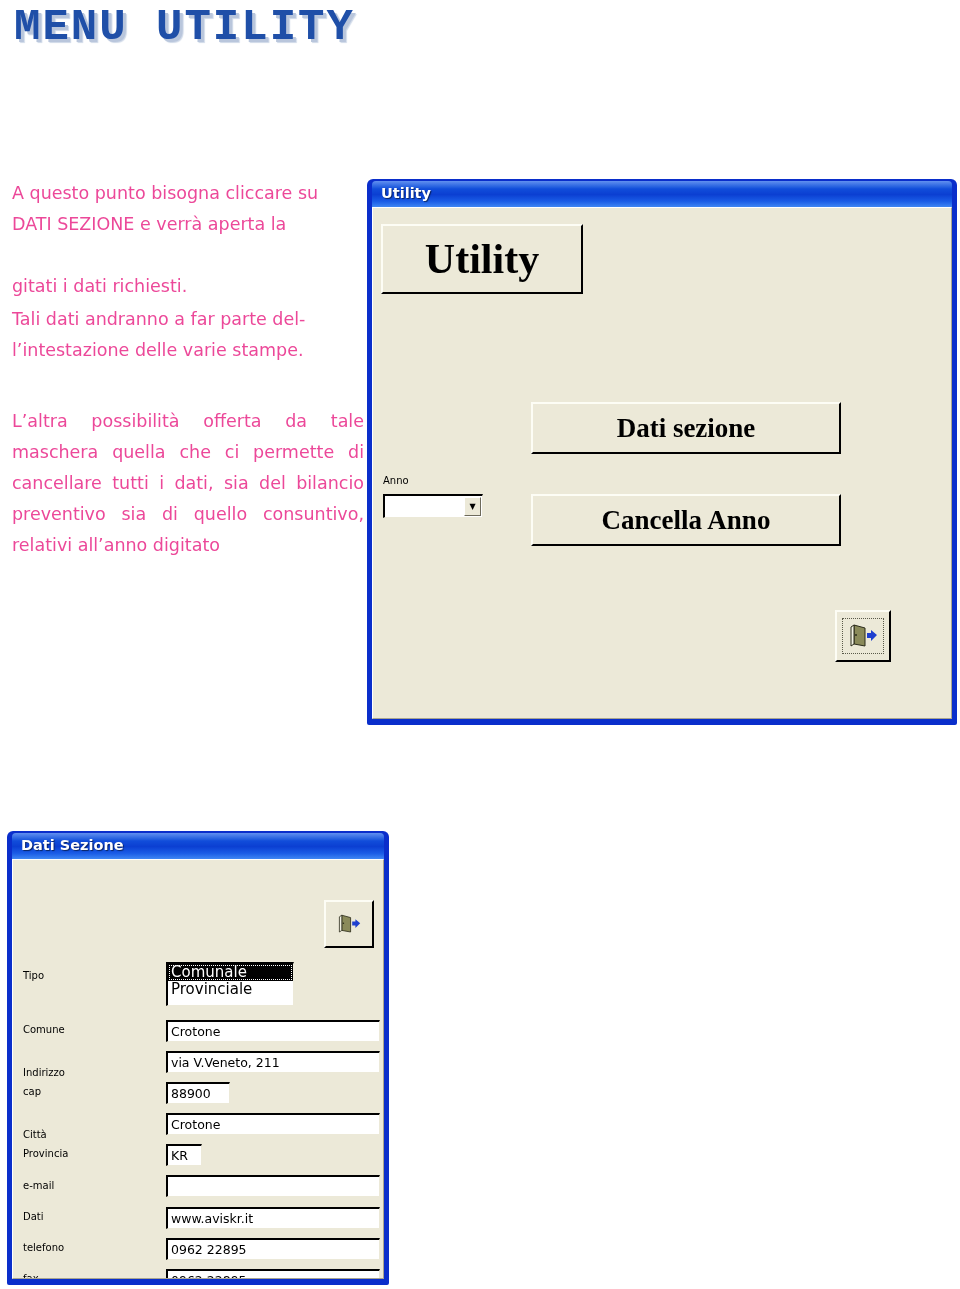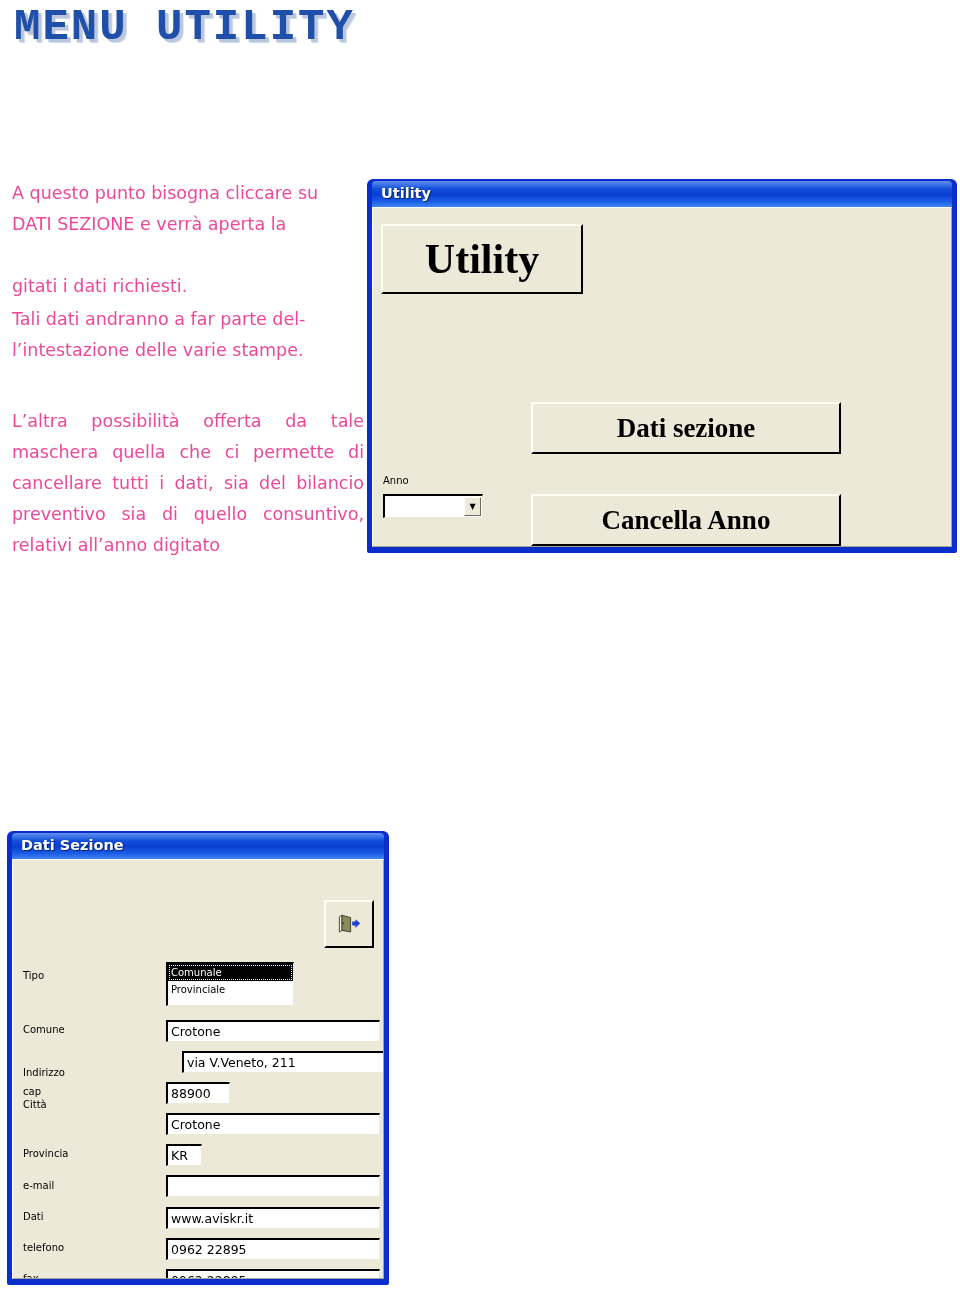--- a/index.html
+++ b/index.html
@@ -191,21 +191,21 @@
   
   .listbox {
     position: absolute;
     box-sizing: border-box;
     background: #ffffff;
     border-top: 2px solid #000000;
     border-left: 2px solid #000000;
     border-right: 1px solid #ece9d8;
     border-bottom: 1px solid #ece9d8;
     font-family: "DejaVu Sans", sans-serif;
-    font-size: 10px;
+    font-size: 15px;
     overflow: hidden;
   }
   .listbox .opt {
     height: 17px;
     line-height: 17px;
     padding-left: 3px;
     white-space: nowrap;
   }
   .listbox .opt.sel {
     background: #000000;
@@ -229,21 +229,21 @@
   <p>
     <span>Tali dati andranno a far parte del-</span><br>
     <span>l’intestazione delle varie stampe.</span>
   </p>
 </div>
 
 <div class="prose" id="prose-2">
   <p>L’altra possibilità offerta da tale maschera quella che ci permette di cancellare tutti i dati, sia del bilancio preventivo sia di quello consuntivo, relativi all’anno digitato</p>
 </div>
 
-<div class="win" style="left:368px; top:180px; width:588px; height:372px;">
+<div class="win" style="left:368px; top:180px; width:588px; height:544px;">
   <div class="win-titlebar">
     <div class="win-title-text">Utility</div>
   </div>
   <div class="win-body">
 
     <div class="label-panel" style="left:8px; top:16px; width:202px; height:70px; font-size:42px;">
       <span>Utility</span>
     </div>
 
     <div class="ctl-label" style="left:10px; top:267px;">Anno</div>
@@ -294,26 +294,26 @@
     <div class="ctl-label" style="left:10px; top:110px;">Tipo</div>
     <div class="listbox" style="left:153px; top:102px; width:128px; height:44px;">
       <div class="opt sel">Comunale</div>
       <div class="opt">Provinciale</div>
     </div>
 
     <div class="ctl-label" style="left:10px; top:164px;">Comune</div>
     <div class="field3d" style="left:153px; top:160px; width:214px; height:22px;">Crotone</div>
 
     <div class="ctl-label" style="left:10px; top:207px;">Indirizzo</div>
-    <div class="field3d" style="left:153px; top:191px; width:214px; height:22px;margin-left:16px;">via V.Veneto, 211</div>
+    <div class="field3d" style="left:153px; top:191px; width:214px; height:22px;">via V.Veneto, 211</div>
 
     <div class="ctl-label" style="left:10px; top:226px;">cap</div>
     <div class="field3d" style="left:153px; top:222px; width:64px; height:22px;">88900</div>
 
-    <div class="ctl-label" style="left:10px; top:239px;">Città</div>
+    <div class="ctl-label" style="left:10px; top:269px;">Città</div>
     <div class="field3d" style="left:153px; top:253px; width:214px; height:22px;">Crotone</div>
 
     <div class="ctl-label" style="left:10px; top:288px;">Provincia</div>
     <div class="field3d" style="left:153px; top:284px; width:36px; height:22px;">KR</div>
 
     <div class="ctl-label" style="left:10px; top:320px;">e-mail</div>
     <div class="field3d" style="left:153px; top:315px; width:214px; height:22px;"></div>
 
     <div class="ctl-label" style="left:10px; top:351px;">Dati</div>
     <div class="field3d" style="left:153px; top:347px; width:214px; height:22px;">www.aviskr.it</div>

